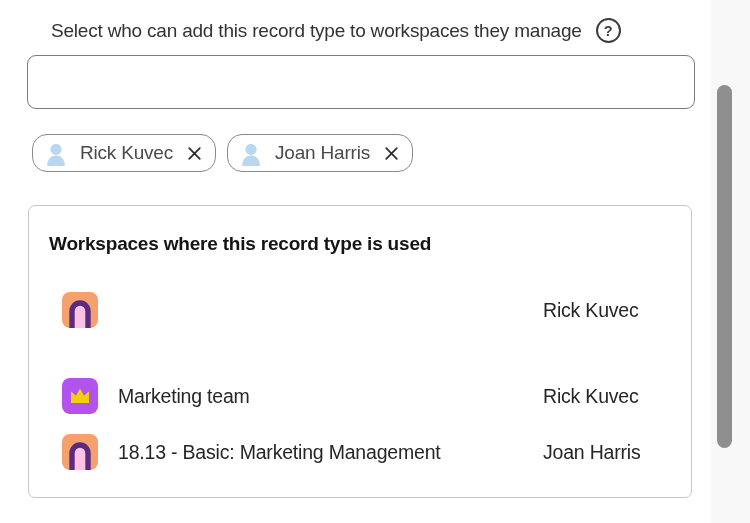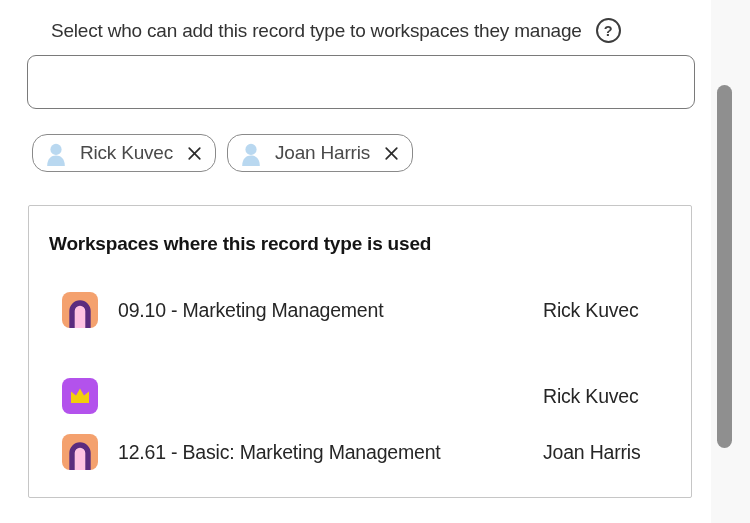--- a/index.html
+++ b/index.html
@@ -20,21 +20,21 @@
 
   
   .chips { position:absolute; left:32px; top:134px; display:flex; gap:11px; }
   .chip { height:38px; border:1.6px solid #8a8a8a; border-radius:15px; background:#fff;
     display:flex; align-items:center; padding:0 13px 0 10px; gap:11px; }
   .chip-label { font-size:19px; color:#4a4a4a; letter-spacing:-0.2px; white-space:nowrap; }
   .chip-close { display:flex; align-items:center; margin-left:3px; cursor:pointer; background:none; border:none; padding:0; }
 
   
   .card { position:absolute; left:28px; top:205px; width:664px; height:293px;
-    border:1.4px solid #c6c6c6; border-radius:2px; background:#fff; }
+    border:1.4px solid #c6c6c6; border-radius:7px; background:#fff; }
   .card-title { position:absolute; left:20px; top:27px; font-size:19px; font-weight:700;
     color:#141414; letter-spacing:-0.2px; white-space:nowrap; }
 
   .ws-row { position:absolute; left:33px; width:612px; display:flex; align-items:flex-start; }
   .row-0 { top:86px; } .row-1 { top:172px; } .row-2 { top:228px; }
   .ws-icon { width:36px; height:36px; border-radius:8px; overflow:hidden; flex:none;
     display:flex; align-items:center; justify-content:center; }
   .icon-rainbow { background:#F4A16E; }
   .icon-crown  { background:#B352EC; }
   .ws-text { margin-left:20px; }
@@ -96,43 +96,45 @@
   <div class="card-title">Workspaces where this record type is used</div>
 
   <div class="ws-row row-0">
     <span class="ws-icon icon-rainbow">
       <svg width="36" height="36" viewBox="0 0 36 36">
         <path d="M10 37 L10 19 A8 8 0 0 1 26 19 L26 37 Z" fill="#FFC2E2"></path>
         <path d="M10 37 L10 19 A8 8 0 0 1 26 19 L26 37" fill="none" stroke="#5B2B7F" stroke-width="5.4"></path>
       </svg>
     </span>
     <span class="ws-text">
-      <div class="ws-title">09.10 - Marketing Management</div>
     </span>
     <span class="ws-owner">Rick Kuvec</span>
   </div>
 
   <div class="ws-row row-1">
     <span class="ws-icon icon-crown">
       <svg width="36" height="36" viewBox="0 0 36 36">
         <path d="M9 25 L9 13.5 L14 17.5 L18 10.5 L22 17.5 L27 13.5 L27 25 Z" fill="#F2CE0C"></path>
       </svg>
+    </span>
+    <span class="ws-text">
+      <div class="ws-title">Marketing team</div>
     </span>
     <span class="ws-owner">Rick Kuvec</span>
   </div>
 
   <div class="ws-row row-2">
     <span class="ws-icon icon-rainbow">
       <svg width="36" height="36" viewBox="0 0 36 36">
         <path d="M10 37 L10 19 A8 8 0 0 1 26 19 L26 37 Z" fill="#FFC2E2"></path>
         <path d="M10 37 L10 19 A8 8 0 0 1 26 19 L26 37" fill="none" stroke="#5B2B7F" stroke-width="5.4"></path>
       </svg>
     </span>
     <span class="ws-text">
-      <div class="ws-title">12.61 - Basic: Marketing Management</div>
+      <div class="ws-title">18.13 - Basic: Marketing Management</div>
     </span>
     <span class="ws-owner">Joan Harris</span>
   </div>
 </div>
 
 <div class="scroll-track">
   <div class="scroll-thumb"></div>
 </div>
 
 </body></html>

